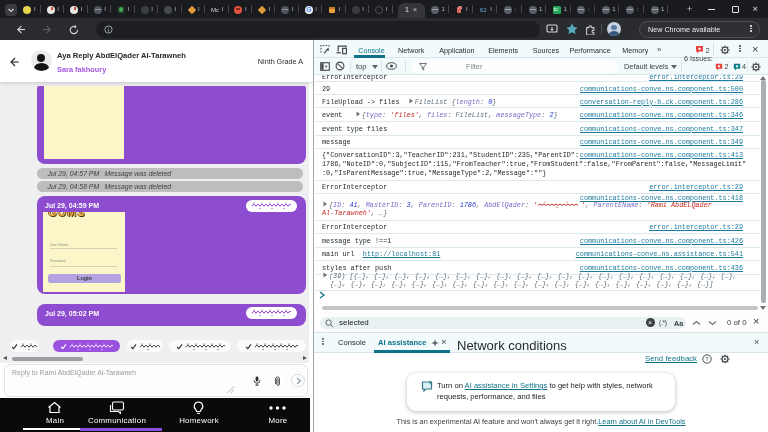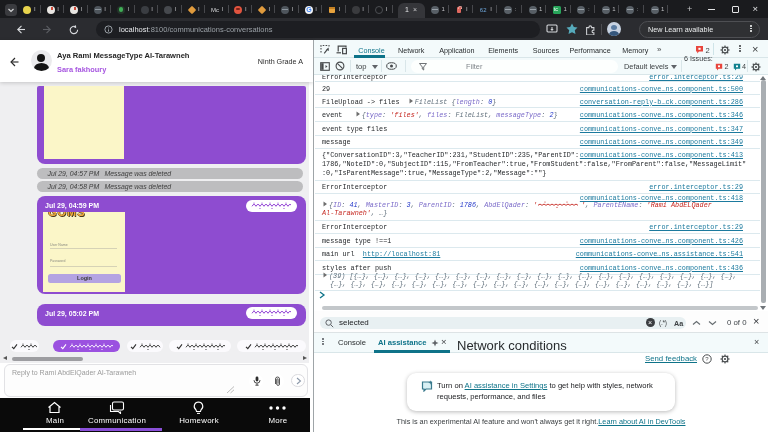--- a/index.html
+++ b/index.html
@@ -181,21 +181,20 @@
       </svg>
     </div>
 <div class="a" style="left:96px;top:21px;width:444px;height:16.5px;border-radius:8.5px;background:#1d1e22;"></div>
 <div class="a" style="left:104px;top:24.5px;">
       <svg width="10" height="10">
         <circle cx="4.5" cy="4.5" r="3.6" fill="none" stroke="#9aa0a6" stroke-width="1"></circle>
         <line x1="4.5" y1="2.6" x2="4.5" y2="3.4" stroke="#9aa0a6" stroke-width="1"></line>
         <line x1="4.5" y1="4.4" x2="4.5" y2="6.6" stroke="#9aa0a6" stroke-width="1"></line>
       </svg>
     </div>
-<div class="a" style="left:119px;top:24.5px;font-size:7.5px;color:#e8eaed;">localhost<span style="color:#9aa0a6;">:8100/communications-conversations</span></div>
 <div class="a" style="left:546px;top:23.5px;">
       <svg width="12" height="11">
         <rect x="1" y="1" width="10" height="7" rx="1" fill="none" stroke="#d6d8db" stroke-width="1.1"></rect>
         <line x1="6" y1="3" x2="6" y2="6" stroke="#d6d8db" stroke-width="1.1"></line>
         <polygon points="4.3,5 7.7,5 6,7" fill="#d6d8db"></polygon>
       </svg>
     </div>
 <div class="a" style="left:566px;top:23px;">
       <svg width="12" height="12">
         <polygon points="6,0.5 7.8,4 11.5,4.6 8.8,7.2 9.5,11 6,9.2 2.5,11 3.2,7.2 0.5,4.6 4.2,4" fill="#56aabb"></polygon>
@@ -205,42 +204,42 @@
       <svg width="11" height="12" viewBox="0 0 11 12">
         <path d="M1.6 4.6 h2.3 v-0.4 a1.35 1.35 0 1 1 2.7 0 v0.4 h2.3 v2.5 h-0.5 a1.35 1.35 0 1 0 0 2.7 h0.5 v2.2 h-7.3 z" fill="none" stroke="#cfd1d4" stroke-width="1.05"></path>
       </svg>
     </div>
 <div class="a" style="left:600.5px;top:23.5px;width:1px;height:11px;background:#4c4d51;"></div>
 <div class="a" style="left:607px;top:22px;width:14px;height:14px;border-radius:50%;background:#c8d3e2;overflow:hidden;">
       <div style="position:absolute;left:4px;top:3px;width:6px;height:5px;border-radius:50%;background:#5b7da3;"></div>
       <div style="position:absolute;left:2px;top:8.5px;width:10px;height:7px;border-radius:50%;background:#35577d;"></div>
     </div>
 <div class="a" style="left:639px;top:20.5px;width:121px;height:17px;border-radius:9px;background:#2f3033;border:0.8px solid #4e4f53;box-sizing:border-box;"></div>
-<div class="a" style="left:648px;top:25px;font-size:7.2px;color:#eceeef;">New Learn available</div>
+<div class="a" style="left:648px;top:25px;font-size:7.2px;color:#eceeef;">New Chrome available</div>
 <div class="a" style="left:750px;top:25px;">
       <div style="position:absolute;left:0;top:0.0px;width:1.6px;height:1.6px;border-radius:50%;background:#eceeef;"></div>
       <div style="position:absolute;left:0;top:2.6px;width:1.6px;height:1.6px;border-radius:50%;background:#eceeef;"></div>
       <div style="position:absolute;left:0;top:5.2px;width:1.6px;height:1.6px;border-radius:50%;background:#eceeef;"></div>
     </div>
 
 <div class="a" style="left:0;top:40px;width:314px;height:392px;background:#fff;"></div>
 <div class="a" style="left:0;top:82px;width:309px;height:281px;background:#efeff1;"></div>
 <div id="app">
       <div class="a" style="left:0;top:40px;width:313px;height:42px;background:#fff;box-shadow:0 1px 4px rgba(0,0,0,0.18);"></div>
 <div class="a" style="left:8.5px;top:56.5px;">
         <svg width="10" height="10">
           <path d="M6 1 L2 5 L6 9" fill="none" stroke="#2b2b2b" stroke-width="1.15"></path>
           <line x1="2" y1="5" x2="9.5" y2="5" stroke="#2b2b2b" stroke-width="1.15"></line>
         </svg>
       </div>
 <div class="a" style="left:30.5px;top:50px;width:21px;height:21px;border-radius:50%;background:#ebebed;overflow:hidden;">
         <div style="position:absolute;left:6.5px;top:3.5px;width:8px;height:8px;border-radius:50%;background:#141414;"></div>
         <div style="position:absolute;left:3px;top:12.5px;width:15px;height:11px;border-radius:50%;background:#141414;"></div>
       </div>
-<div class="a" style="left:57px;top:50.5px;font-size:7.6px;font-weight:bold;color:#262626;">Aya Rami MessageType Al-Tarawneh</div>
+<div class="a" style="left:57px;top:50.5px;font-size:7.6px;font-weight:bold;color:#262626;">Aya Reply AbdElQader Al-Tarawneh</div>
 <div class="a" style="left:57px;top:64.5px;font-size:7.4px;font-weight:bold;color:#a655e0;">Sara fakhoury</div>
 <div class="a" style="left:0;top:57px;width:303px;font-size:7.2px;color:#2c2c2c;text-align:right;">Ninth Grade A</div>
 <div class="a" style="left:37px;top:85.5px;width:269px;height:78px;background:#8e4cd0;border-radius:2px 2px 8px 8px;"></div>
 <div class="a" style="left:43.5px;top:85.5px;width:80.5px;height:73px;background:#fbf6c8;"></div>
 <div class="a" style="left:37px;top:167.5px;width:265.5px;height:11px;background:#bdbdbf;border-radius:5.5px;"></div>
 <div class="a" style="left:47.5px;top:169.5px;font-size:6.9px;font-style:italic;color:#3e3e3e;">Jul 29, 04:57 PM</div>
 <div class="a" style="left:104.5px;top:169.5px;font-size:6.9px;font-style:italic;color:#3e3e3e;">Message was deleted</div>
 <div class="a" style="left:37px;top:181px;width:265.5px;height:11px;background:#bdbdbf;border-radius:5.5px;"></div>
 <div class="a" style="left:47.5px;top:183px;font-size:6.9px;font-style:italic;color:#3e3e3e;">Jul 29, 04:58 PM</div>
 <div class="a" style="left:104.5px;top:183px;font-size:6.9px;font-style:italic;color:#3e3e3e;">Message was deleted</div>

